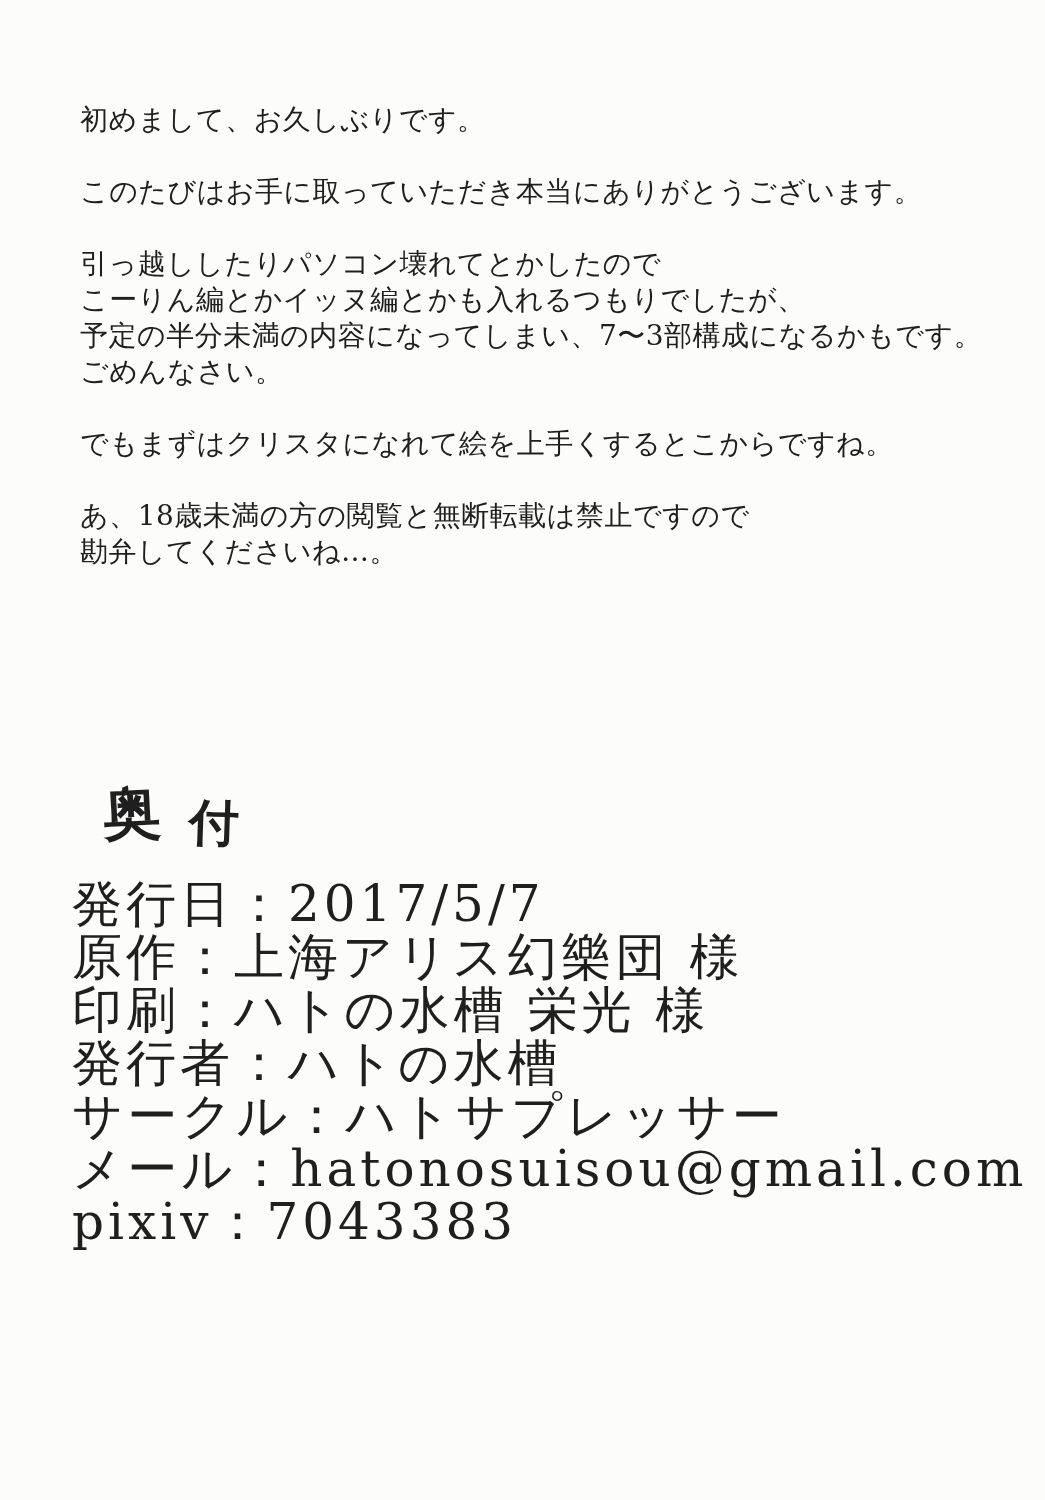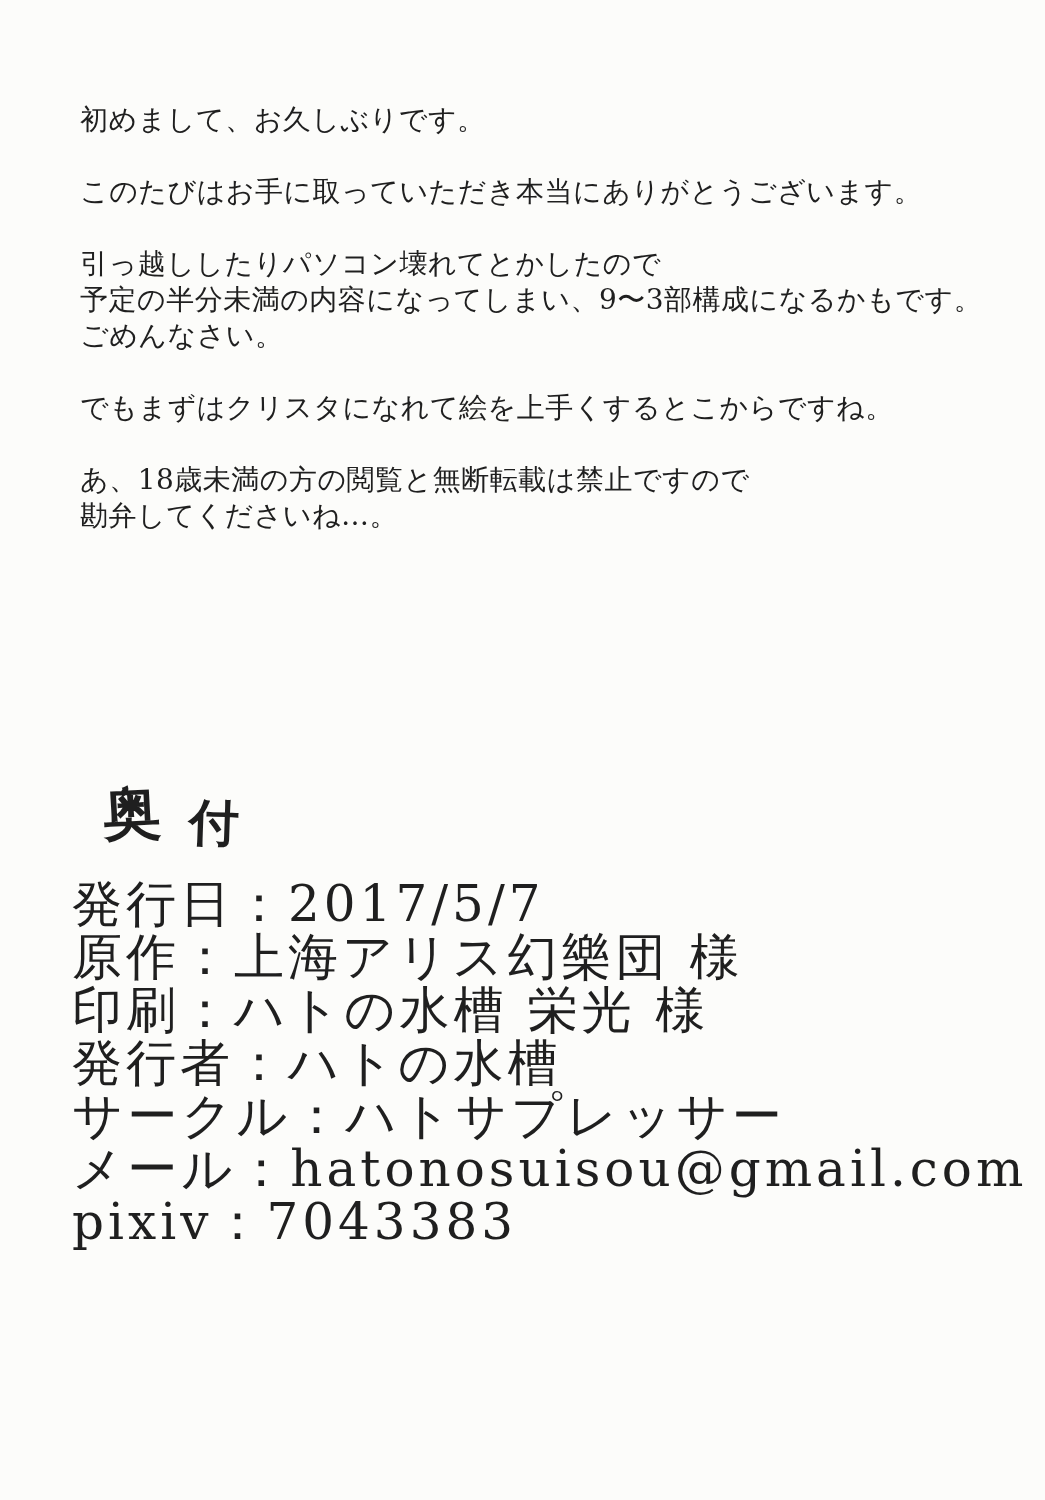--- a/index.html
+++ b/index.html
@@ -93,21 +93,22 @@
 
   <section class="afterword">
     <p>
       <span class="line">初めまして、お久しぶりです。</span>
     </p>
     <p>
       <span class="line">このたびはお手に取っていただき本当にありがとうございます。</span>
     </p>
     <p>
       <span class="line">引っ越ししたりパソコン壊れてとかしたので</span>
-      <span class="line">予定の半分未満の内容になってしまい、9〜3部構成になるかもです。</span>
+      <span class="line">こーりん編とかイッヌ編とかも入れるつもりでしたが、</span>
+      <span class="line">予定の半分未満の内容になってしまい、7〜3部構成になるかもです。</span>
       <span class="line">ごめんなさい。</span>
     </p>
     <p>
       <span class="line">でもまずはクリスタになれて絵を上手くするとこからですね。</span>
     </p>
     <p>
       <span class="line">あ、18歳未満の方の閲覧と無断転載は禁止ですので</span>
       <span class="line">勘弁してくださいね…。</span>
     </p>
   </section>

